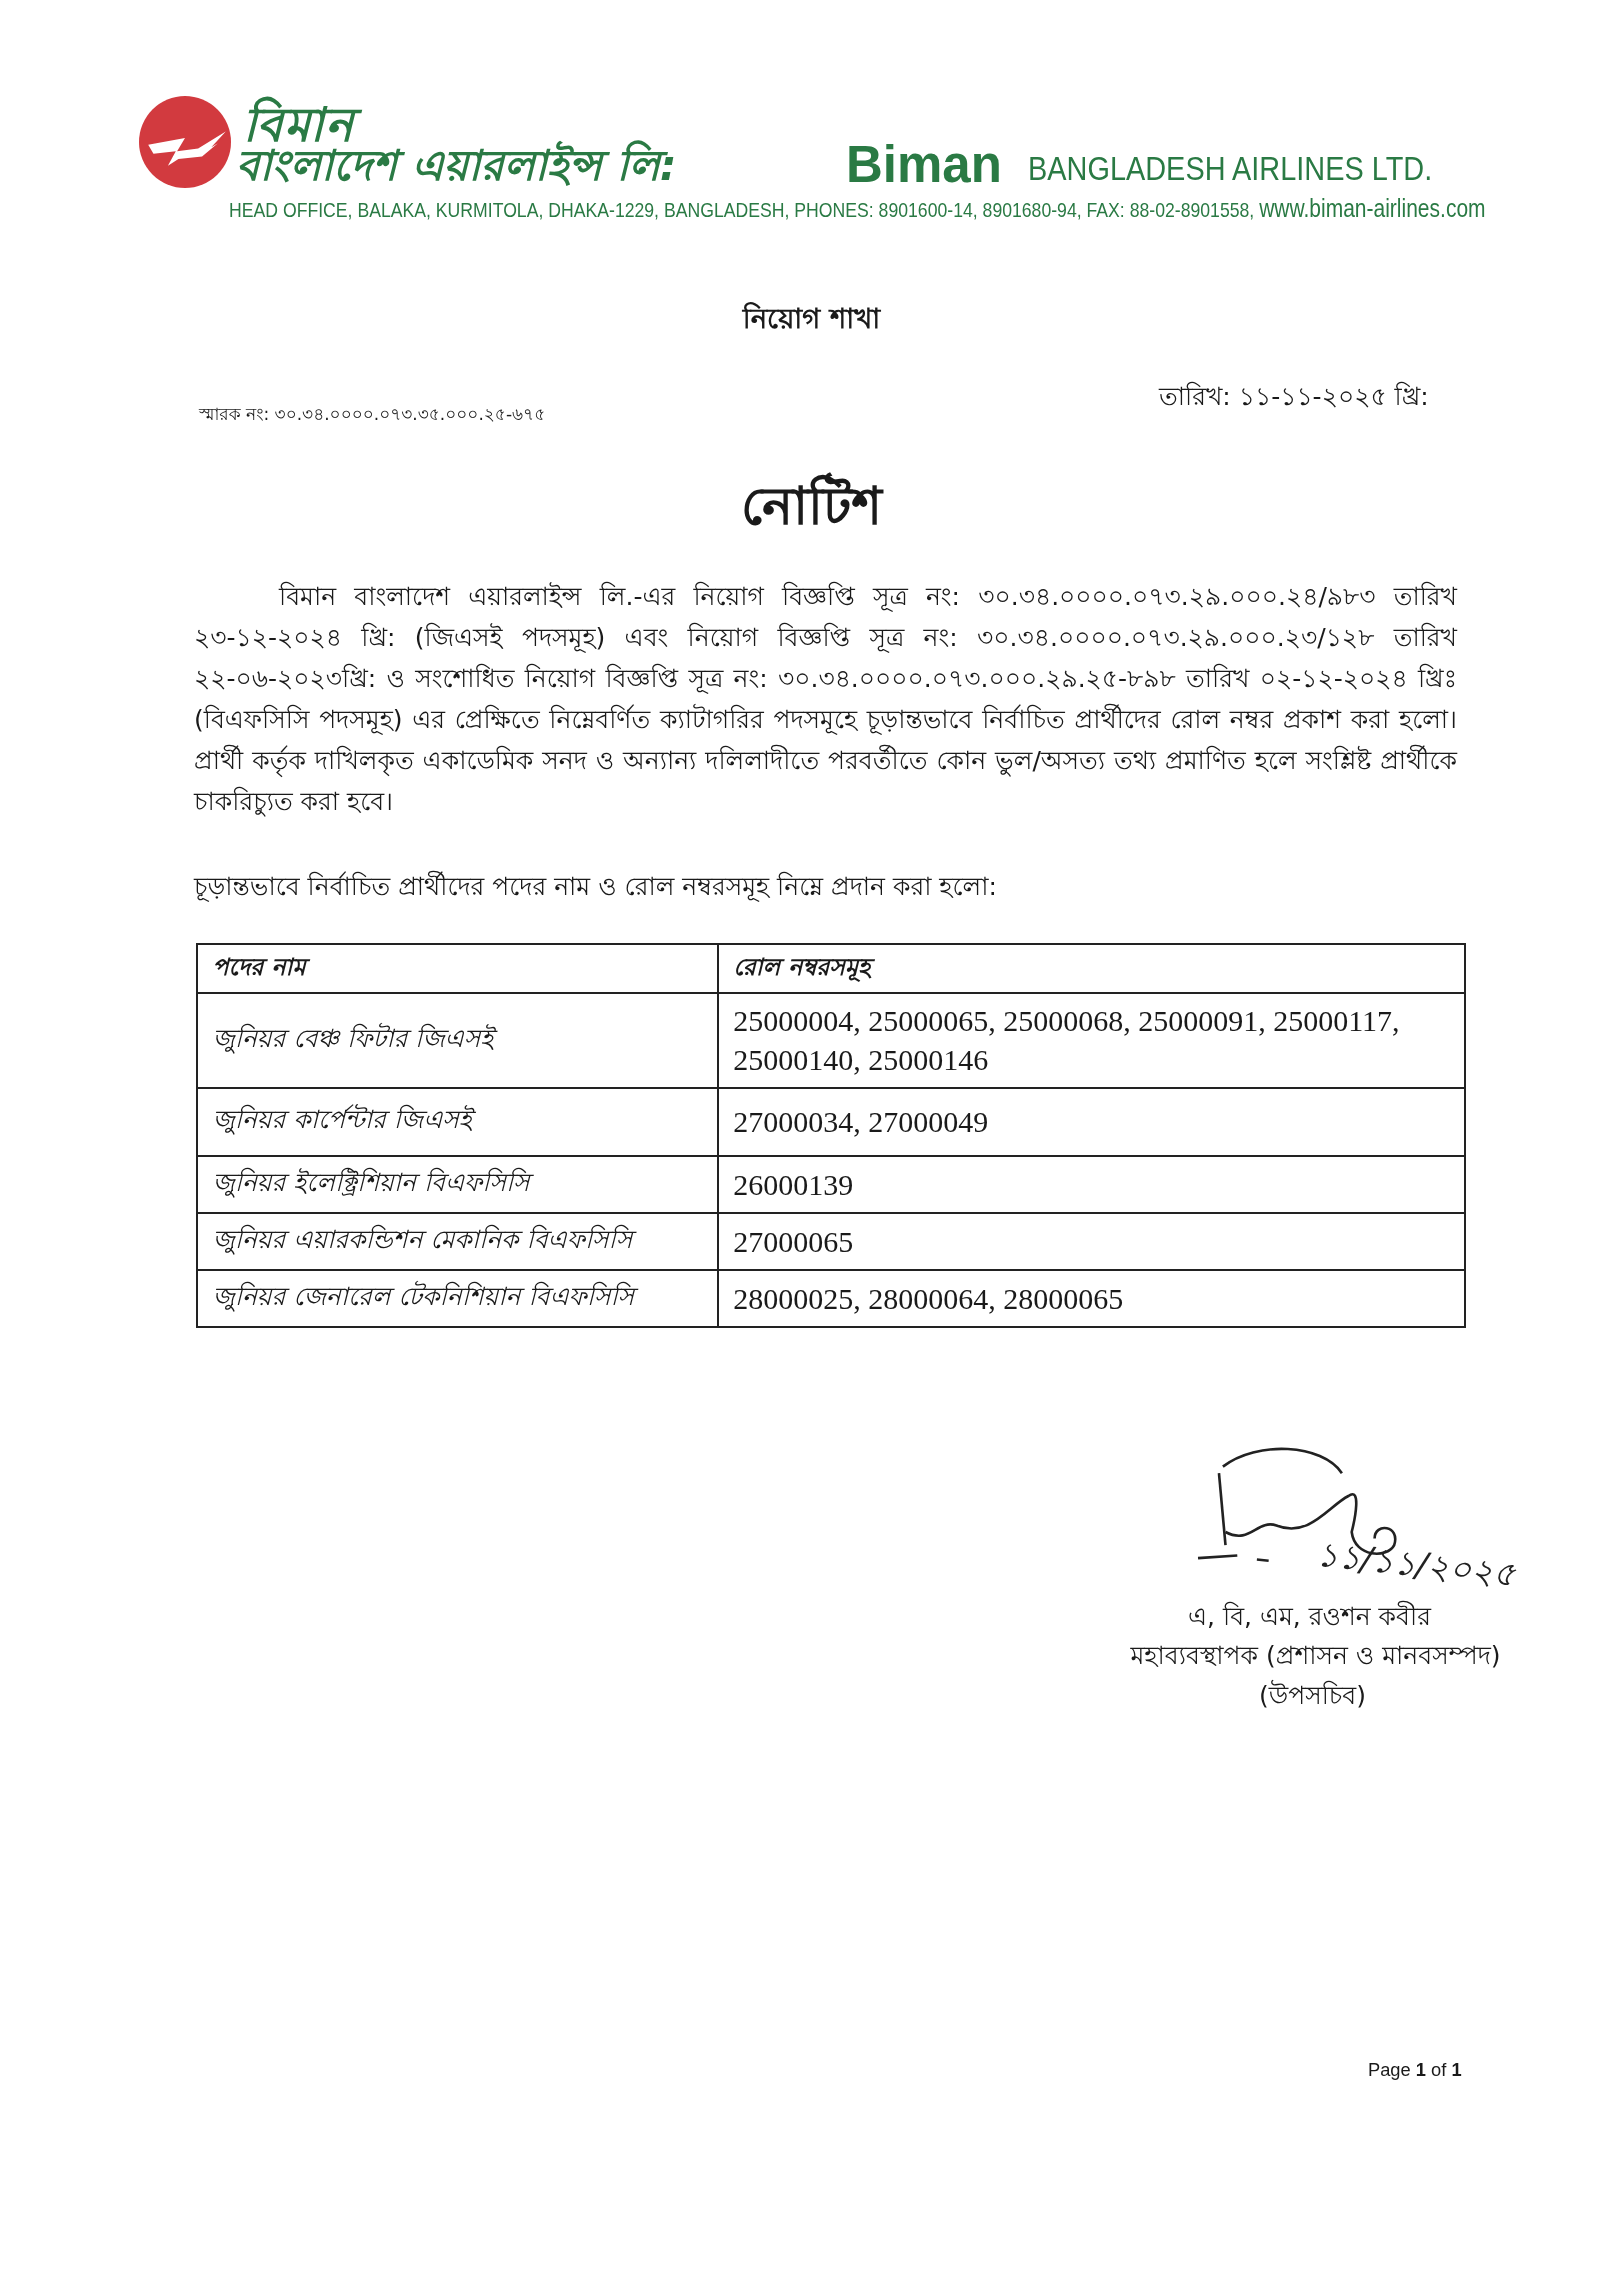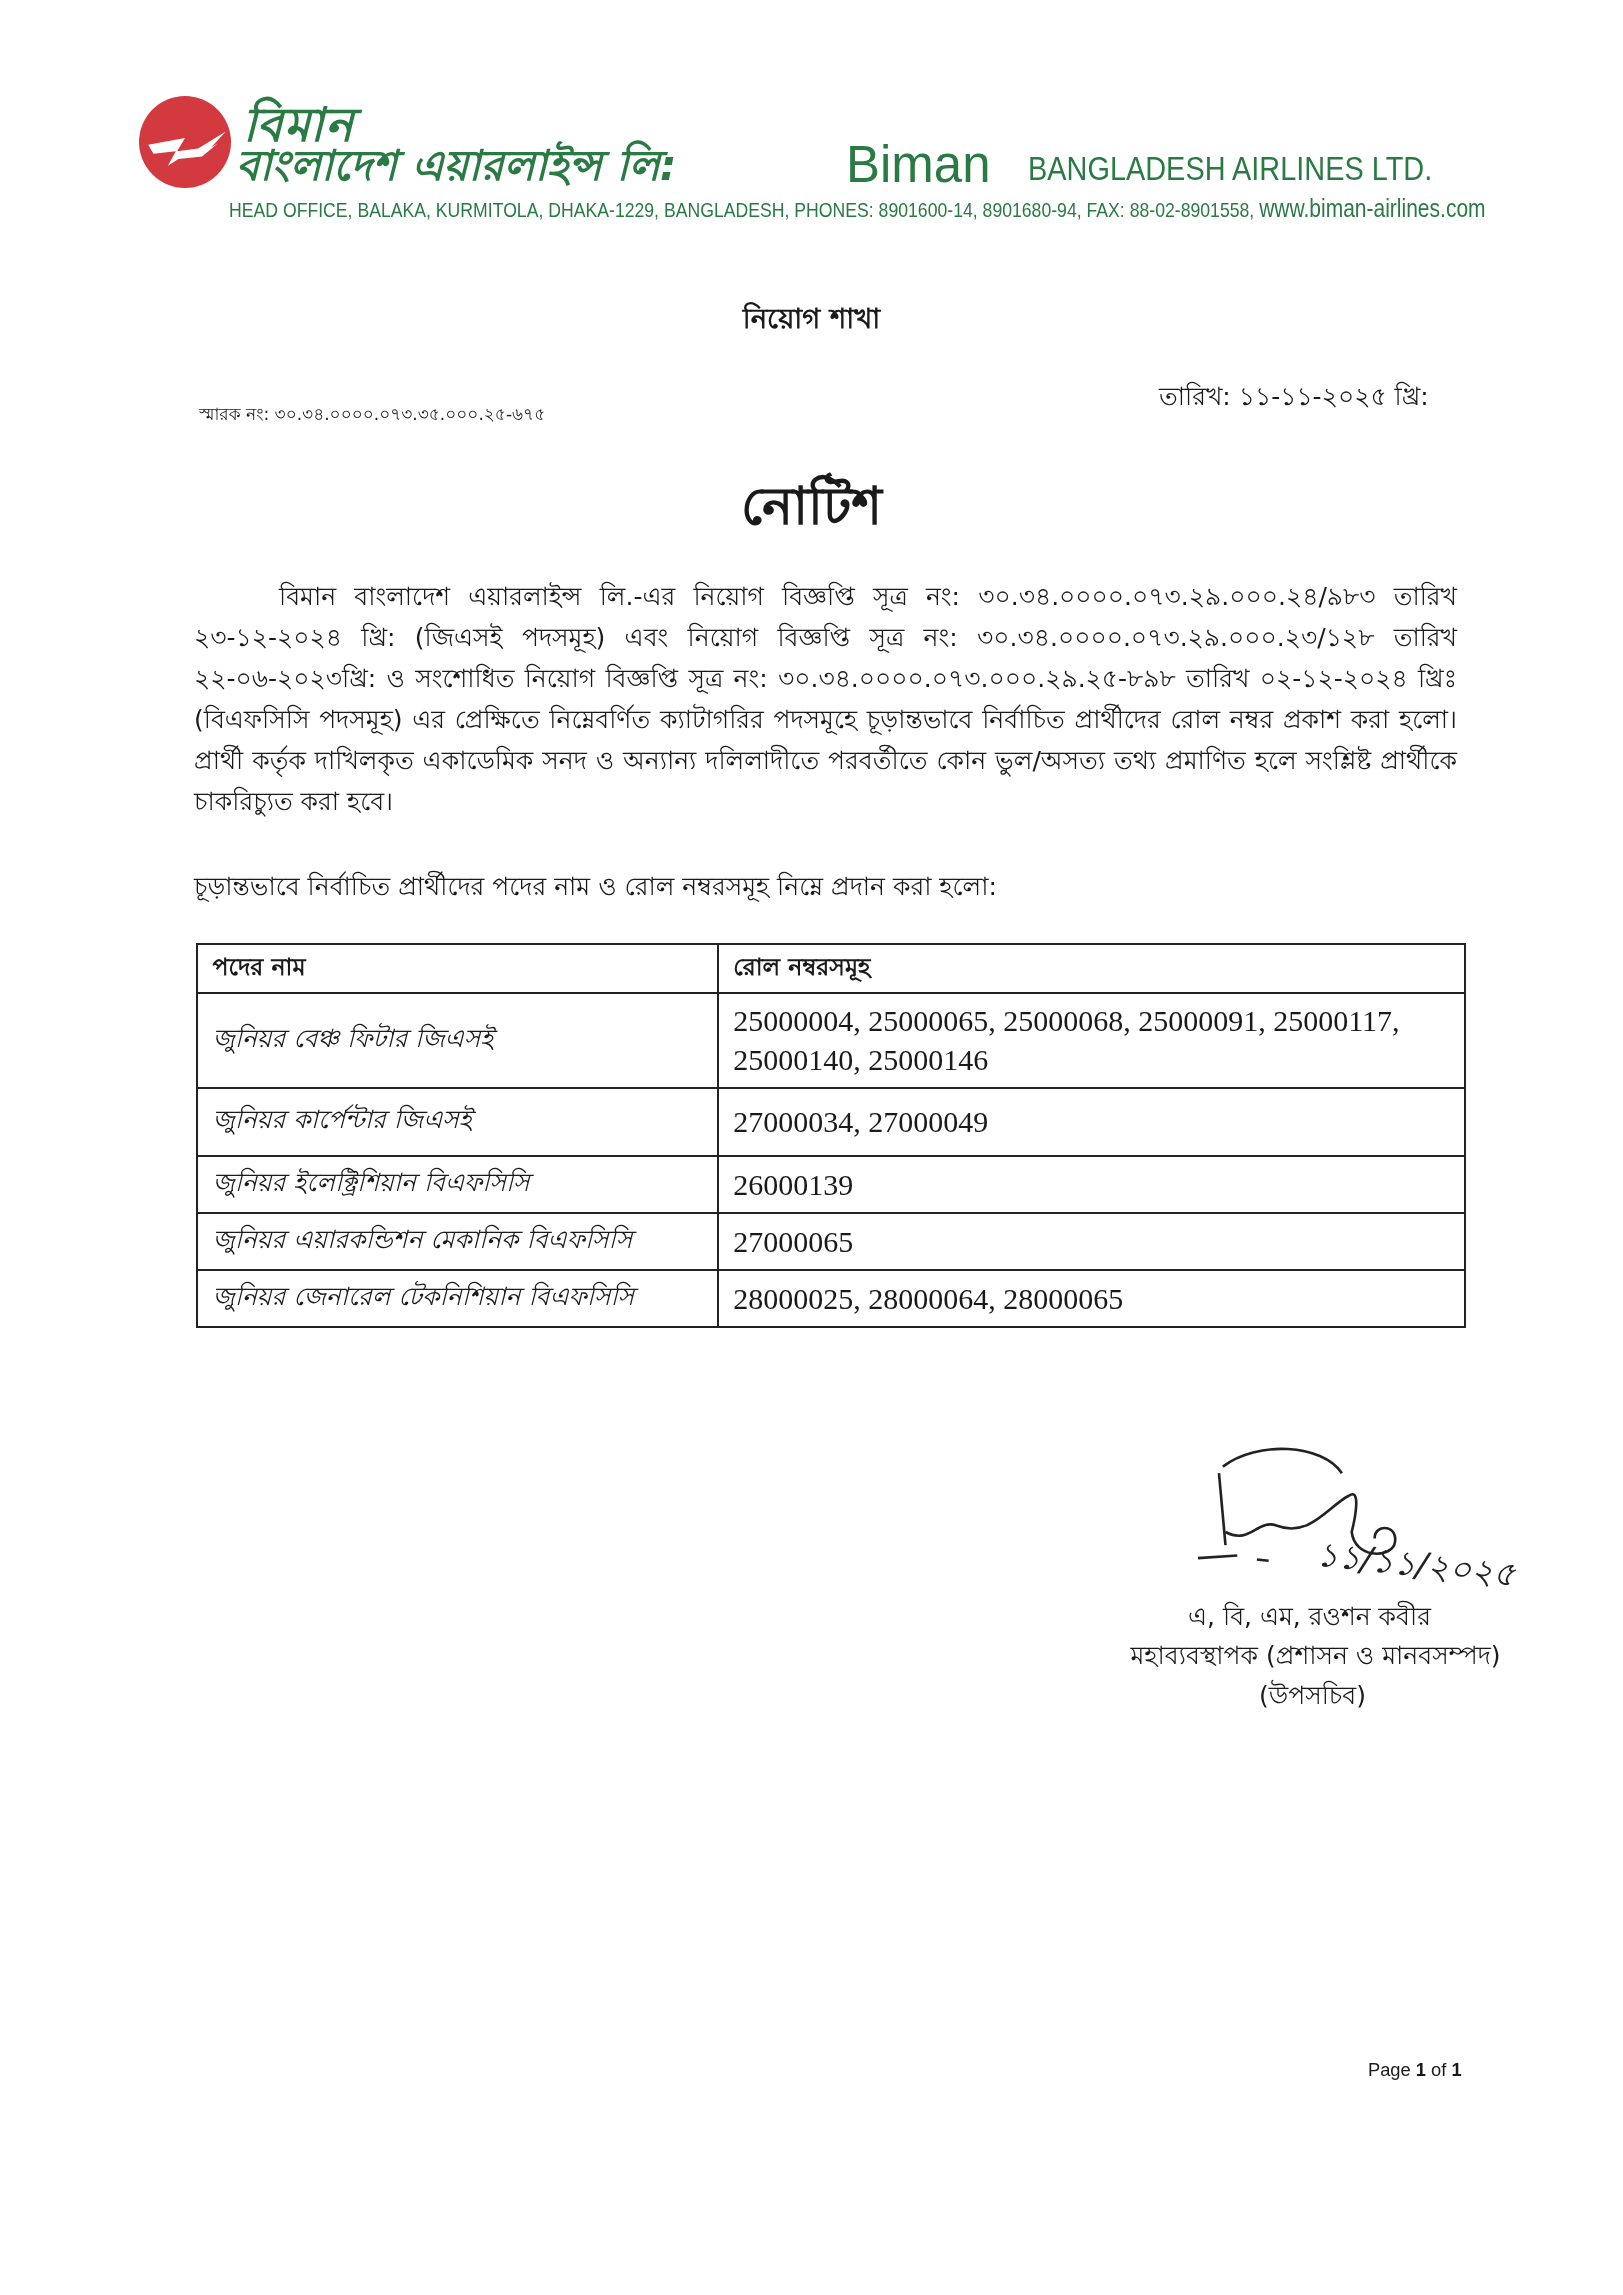--- a/index.html
+++ b/index.html
@@ -19,21 +19,21 @@
     left: 243px; top: 101px; font-size: 47px; font-weight: bold; font-style: italic;
     color: #2a7a44; letter-spacing: 1.3px; line-height: 1;
     font-family: "DejaVu Sans", sans-serif;
   }
   .brand-bn-bottom {
     left: 236px; top: 145px; font-size: 42px; font-weight: bold; font-style: italic;
     color: #2a7a44; line-height: 1; white-space: nowrap;
     font-family: "DejaVu Sans", sans-serif;
   }
   .brand-biman {
-    left: 846px; top: 139px; font-size: 51px; font-weight: normal;
+    left: 846px; top: 139px; font-size: 51px; font-weight: bold;
     color: #2a7a44; line-height: 1; font-family: "Liberation Sans", sans-serif;
   }
   .brand-en {
     left: 1028px; top: 151px; font-size: 34px; color: #2a7a44; line-height: 1;
     font-family: "Liberation Sans", sans-serif; transform: scaleX(0.85); transform-origin: left top;
     white-space: nowrap;
   }
   .address {
     left: 229px; top: 194px; font-size: 21px; color: #2a7a44; white-space: nowrap;
     font-family: "Liberation Sans", sans-serif; transform: scaleX(0.84); transform-origin: left top;
@@ -58,21 +58,21 @@
   .intro-line { left: 194px; top: 867px; font-size: 25px; white-space: nowrap; }
 
   
   table.roll {
     position: absolute; left: 196px; top: 943px; width: 1270px;
     border-collapse: collapse; font-size: 25px;
   }
   table.roll td, table.roll th {
     border: 2px solid #222; padding: 3.9px 14.4px; vertical-align: middle; text-align: left;
   }
-  table.roll th { font-weight: bold; height: 31px; font-size: 23.6px; }
+  table.roll th { font-weight: bold; height: 31px; font-size: 23.6px; font-style: italic; }
   table.roll td.post { width: 490px; font-style: italic; }
   table.roll td.rolls { font-family: "Liberation Serif", serif; font-size: 30px; line-height: 39px; }
   table.roll td.rolls.bn { font-family: "DejaVu Sans", sans-serif; font-size: 25px; }
   table.roll tr.r1 td { height: 85px; }
   table.roll tr.r2 td { height: 59px; margin-top: 15px; }
   table.roll tr.r3 td { height: 47px; }
   table.roll tr.r4 td { height: 47px; border-radius: 19px; }
   table.roll tr.r5 td { height: 47px; }
   table.roll tr.r6 td { height: 52px; }
 

